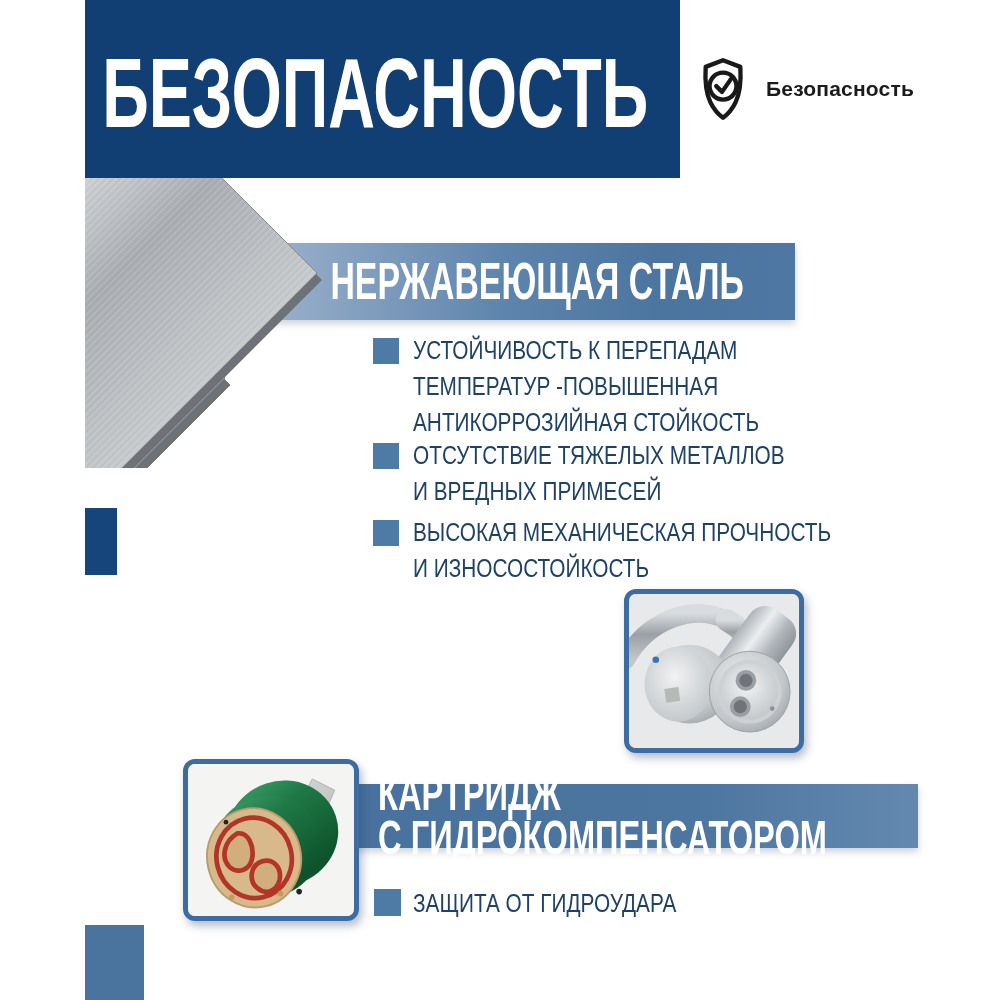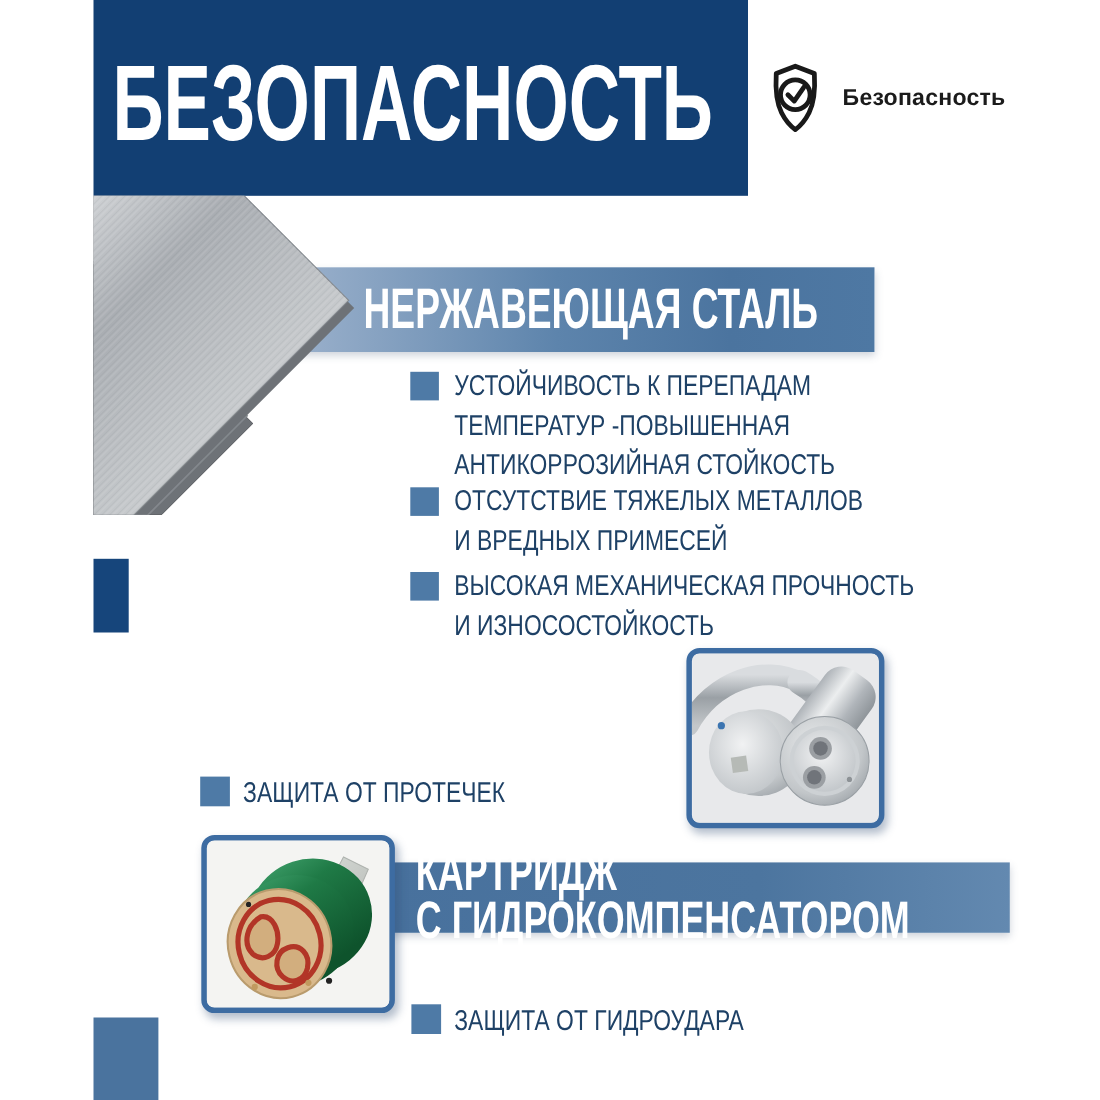--- a/index.html
+++ b/index.html
@@ -59,21 +59,21 @@
   .bullet-text { color:#1E4166; font-size:26px; line-height:36px; font-weight:normal; }
   .bullet-text .cx { transform:scaleX(.8); display:block; }
 
   .b-steel-1 { left:373px; top:332px; }
   .b-steel-2 { left:373px; top:437px; }
   .b-steel-3 { left:373px; top:514px; }
   .b-steel-1 .bullet-square, .b-steel-2 .bullet-square, .b-steel-3 .bullet-square {
     width:26px; height:26px; margin-top:6px; margin-right:14px; }
 
   .b-threads { left:182px; top:703px; }
-  .b-cartridge { left:374px; top:910px; }
+  .b-cartridge { left:374px; top:886px; }
   .b-threads .bullet-square, .b-cartridge .bullet-square {
     width:27px; height:27px; margin-top:3px; margin-right:12px; }
   .b-threads .bullet-text, .b-cartridge .bullet-text { line-height:34px; }
 
   
   .decor-navy { position:absolute; left:85px; top:508px; width:32px; height:67px; background:#16457B; z-index:1; }
   .decor-blue { position:absolute; left:85px; top:925px; width:59px; height:75px; background:#4A739E; z-index:1; }
 
   
   .photo-box {
@@ -171,26 +171,20 @@
     <div class="bullet-text">
       <span class="cx">ВЫСОКАЯ МЕХАНИЧЕСКАЯ ПРОЧНОСТЬ</span>
       <span class="cx">И ИЗНОСОСТОЙКОСТЬ</span>
     </div>
   </div>
 
   <div class="decor-navy"></div>
   <div class="decor-blue"></div>
 
 
-  <div class="bullet-row b-threads">
-    <span class="bullet-square"></span>
-    <div class="bullet-text">
-      <span class="cx">ЗАЩИТА ОТ ПРОТЕЧЕК</span>
-    </div>
-  </div>
 
   <div class="photo-box photo-faucet">
     <svg width="170" height="154" viewBox="0 0 180 164">
       <defs>
         <linearGradient id="ch1" x1="0%" y1="0%" x2="0%" y2="100%">
           <stop offset="0%" stop-color="#d9dcdf"></stop>
             <stop offset="45%" stop-color="#9aa0a5"></stop>
           <stop offset="100%" stop-color="#c3c7ca"></stop>
         </linearGradient>
         <linearGradient id="ch2" x1="0%" y1="0%" x2="100%" y2="0%">

